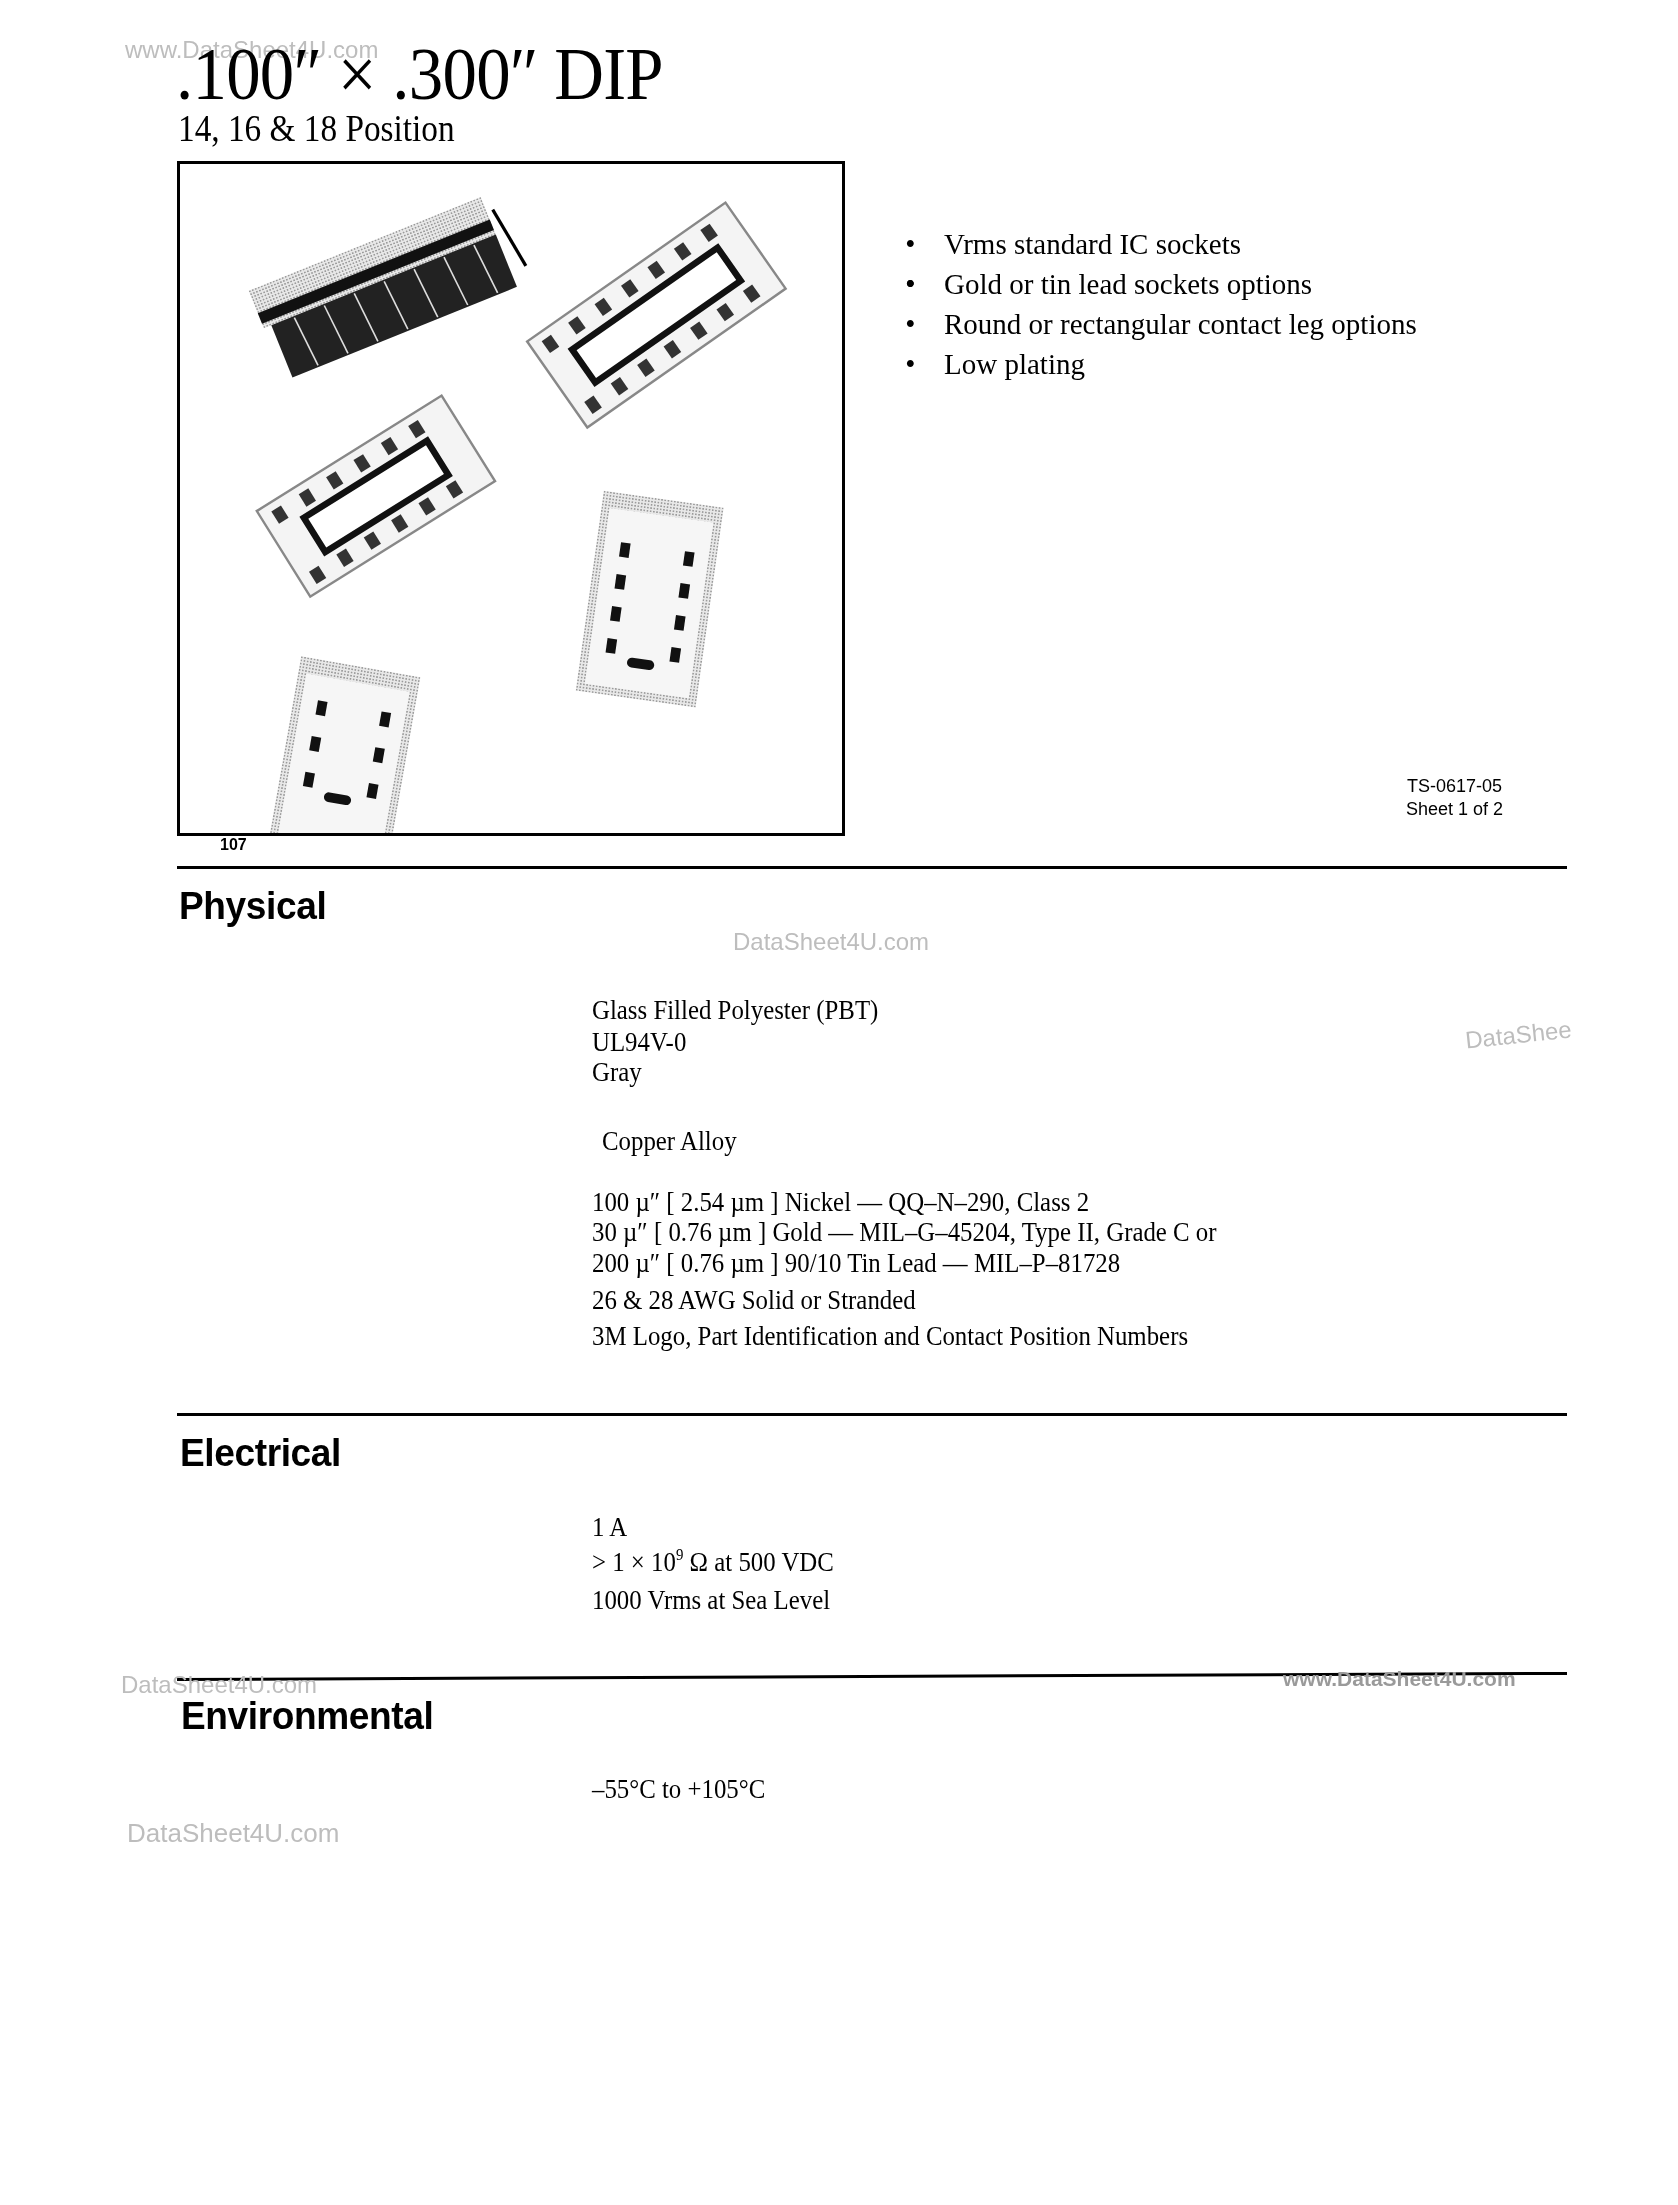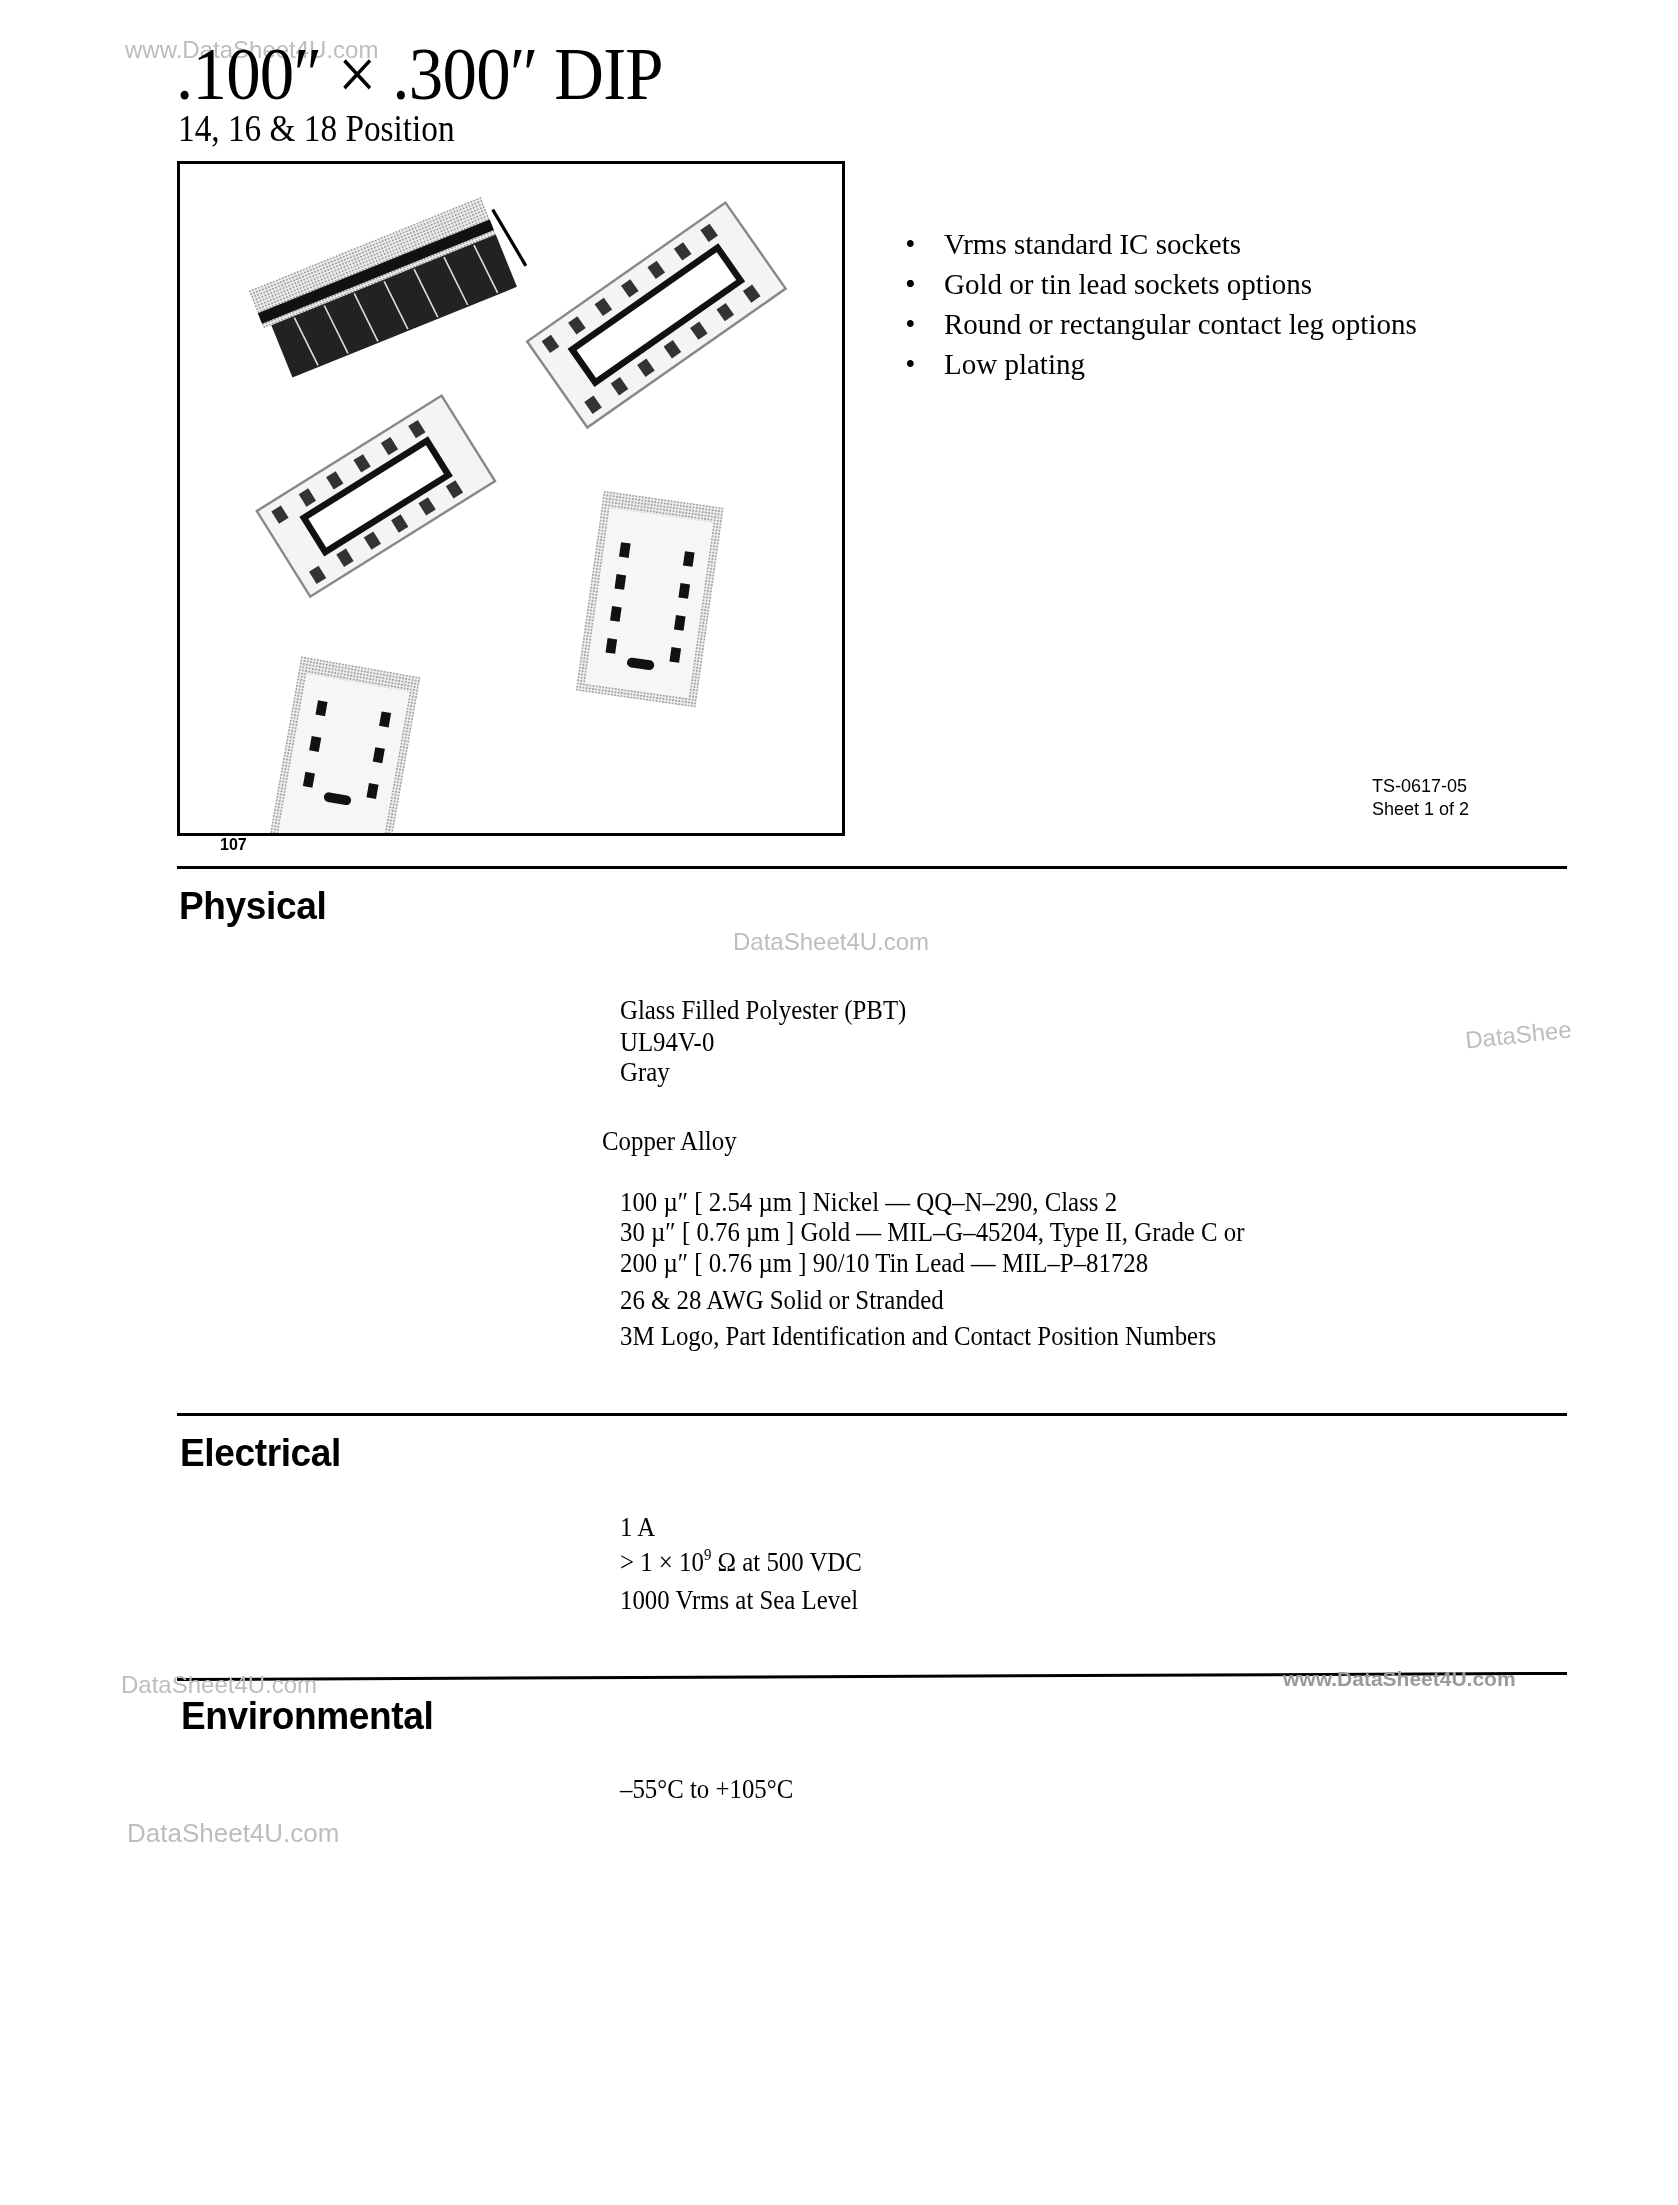--- a/index.html
+++ b/index.html
@@ -7,26 +7,26 @@
   .abs { position:absolute; white-space:nowrap; }
   .serif { font-family:"Liberation Serif", "DejaVu Serif", serif; }
   .sans { font-family:"Liberation Sans", "DejaVu Sans", sans-serif; }
   .title { left:176px; top:34px; font-size:74px; line-height:81px; letter-spacing:-0.8px; transform:scaleX(0.93); transform-origin:left top; }
   .subtitle { left:178px; top:108px; font-size:37px; line-height:42px; transform:scaleX(0.9); transform-origin:left top; }
   .wm { color:#bdbdbd; font-family:"Liberation Sans","DejaVu Sans",sans-serif; }
   .photo { left:177px; top:161px; width:662px; height:669px; border:3.2px solid #000; background:#fff; }
   .bullets { left:902px; top:224px; font-size:29px; line-height:40px; }
   .bullets li { list-style:none; position:relative; padding-left:42px; width:581px; white-space:normal; }
   .bullets li .dot { position:absolute; left:3.2px; top:0; }
-  .docid { left:1372px; top:775px; width:165px; text-align:left; font-size:18px; line-height:22.6px; }
+  .docid { left:1372px; top:775px; width:165px; text-align:center; font-size:18px; line-height:22.6px; }
   .fig { left:184px; top:836px; font-size:16px; font-weight:bold;margin-left:36px; }
   .rule { position:absolute; height:3.2px; background:#000; }
   .section-title { font-size:39px; font-weight:bold; letter-spacing:-0.4px; transform:scaleX(0.95); transform-origin:left top; }
   .row { position:absolute; left:0; font-size:27px; line-height:31px; }
-  .row .val { position:absolute; left:620px; white-space:nowrap; }
+  .row .val { position:absolute; left:592px; white-space:nowrap; }
   .condl { transform:scaleX(0.92); transform-origin:left top; display:inline-block; }
   sup { font-size:0.6em; vertical-align:0.7em; line-height:0; }
   svg { display:block; }
 </style>
 </head>
 <body>
 
 <div class="abs wm" style="left:125px;top:36px;font-size:24px;">www.DataSheet4U.com</div>
 <div class="abs serif title">.100″ × .300″ DIP</div>
 <div class="abs serif subtitle">14, 16 &amp; 18 Position</div>

